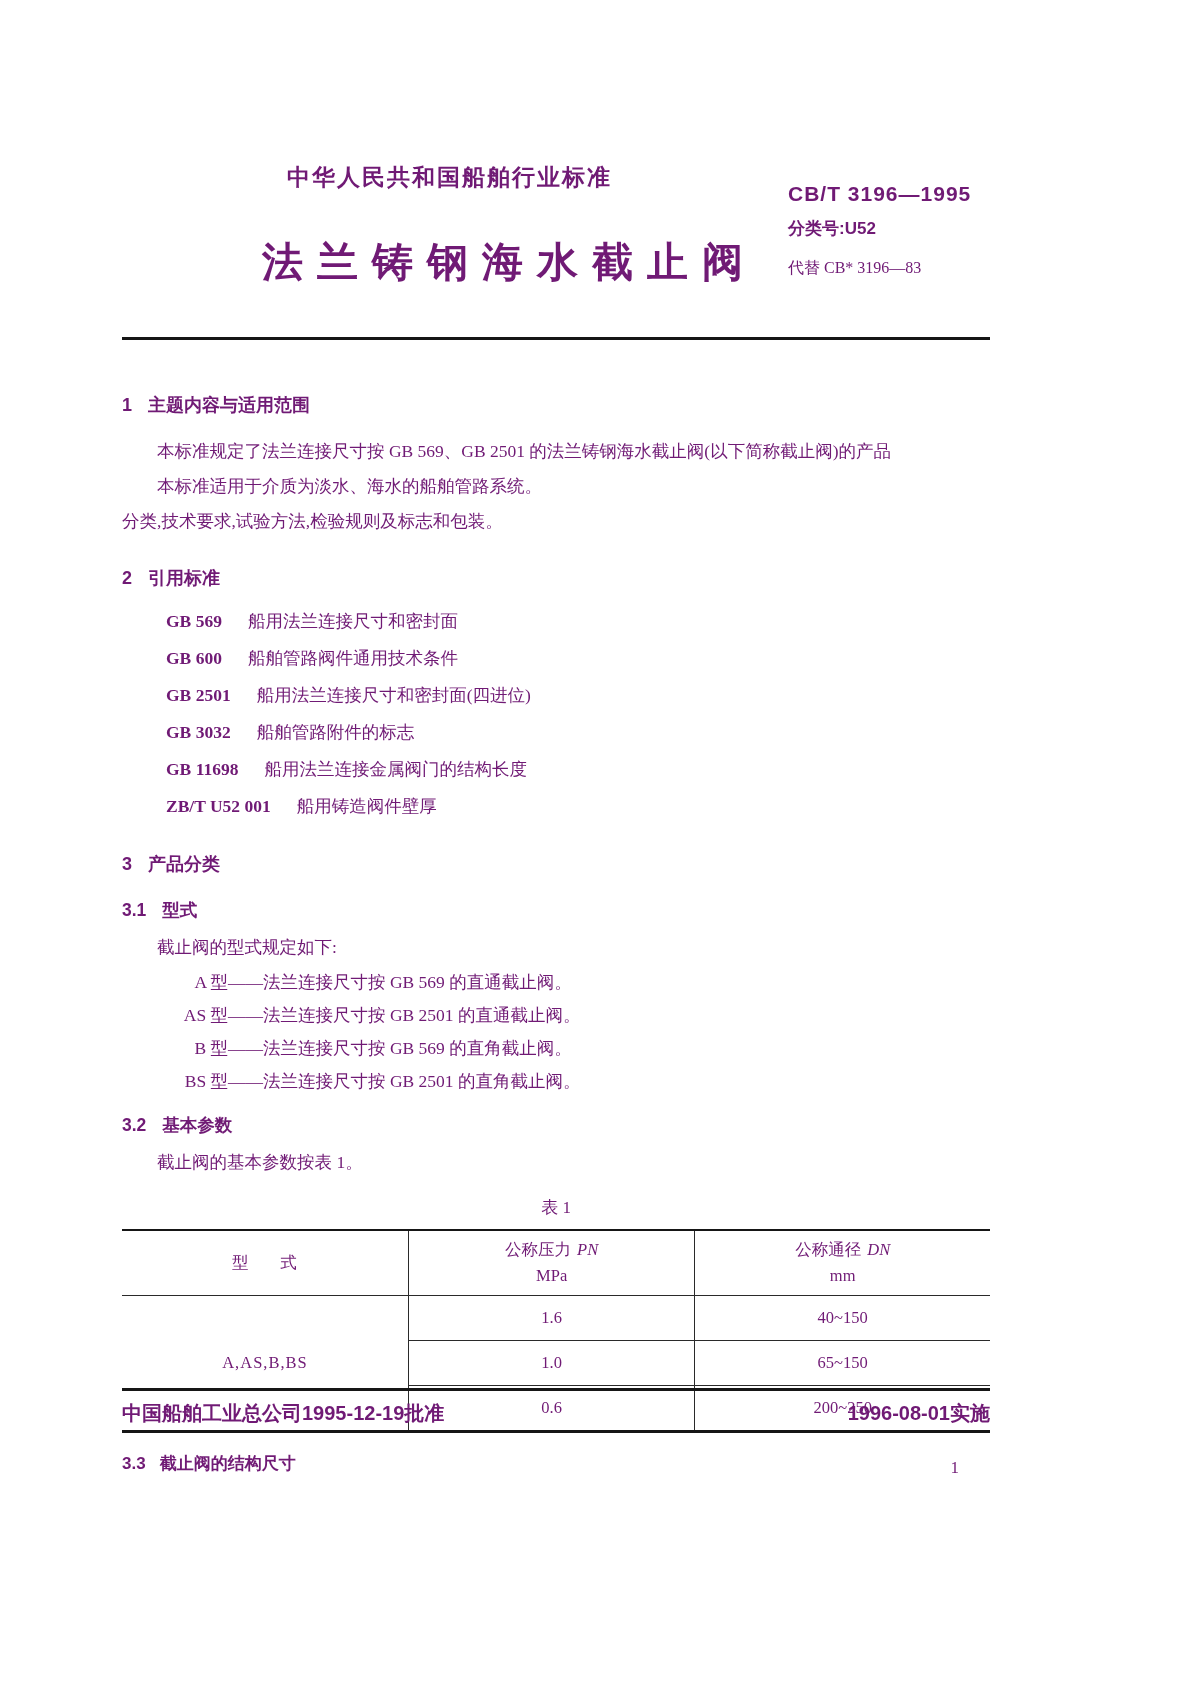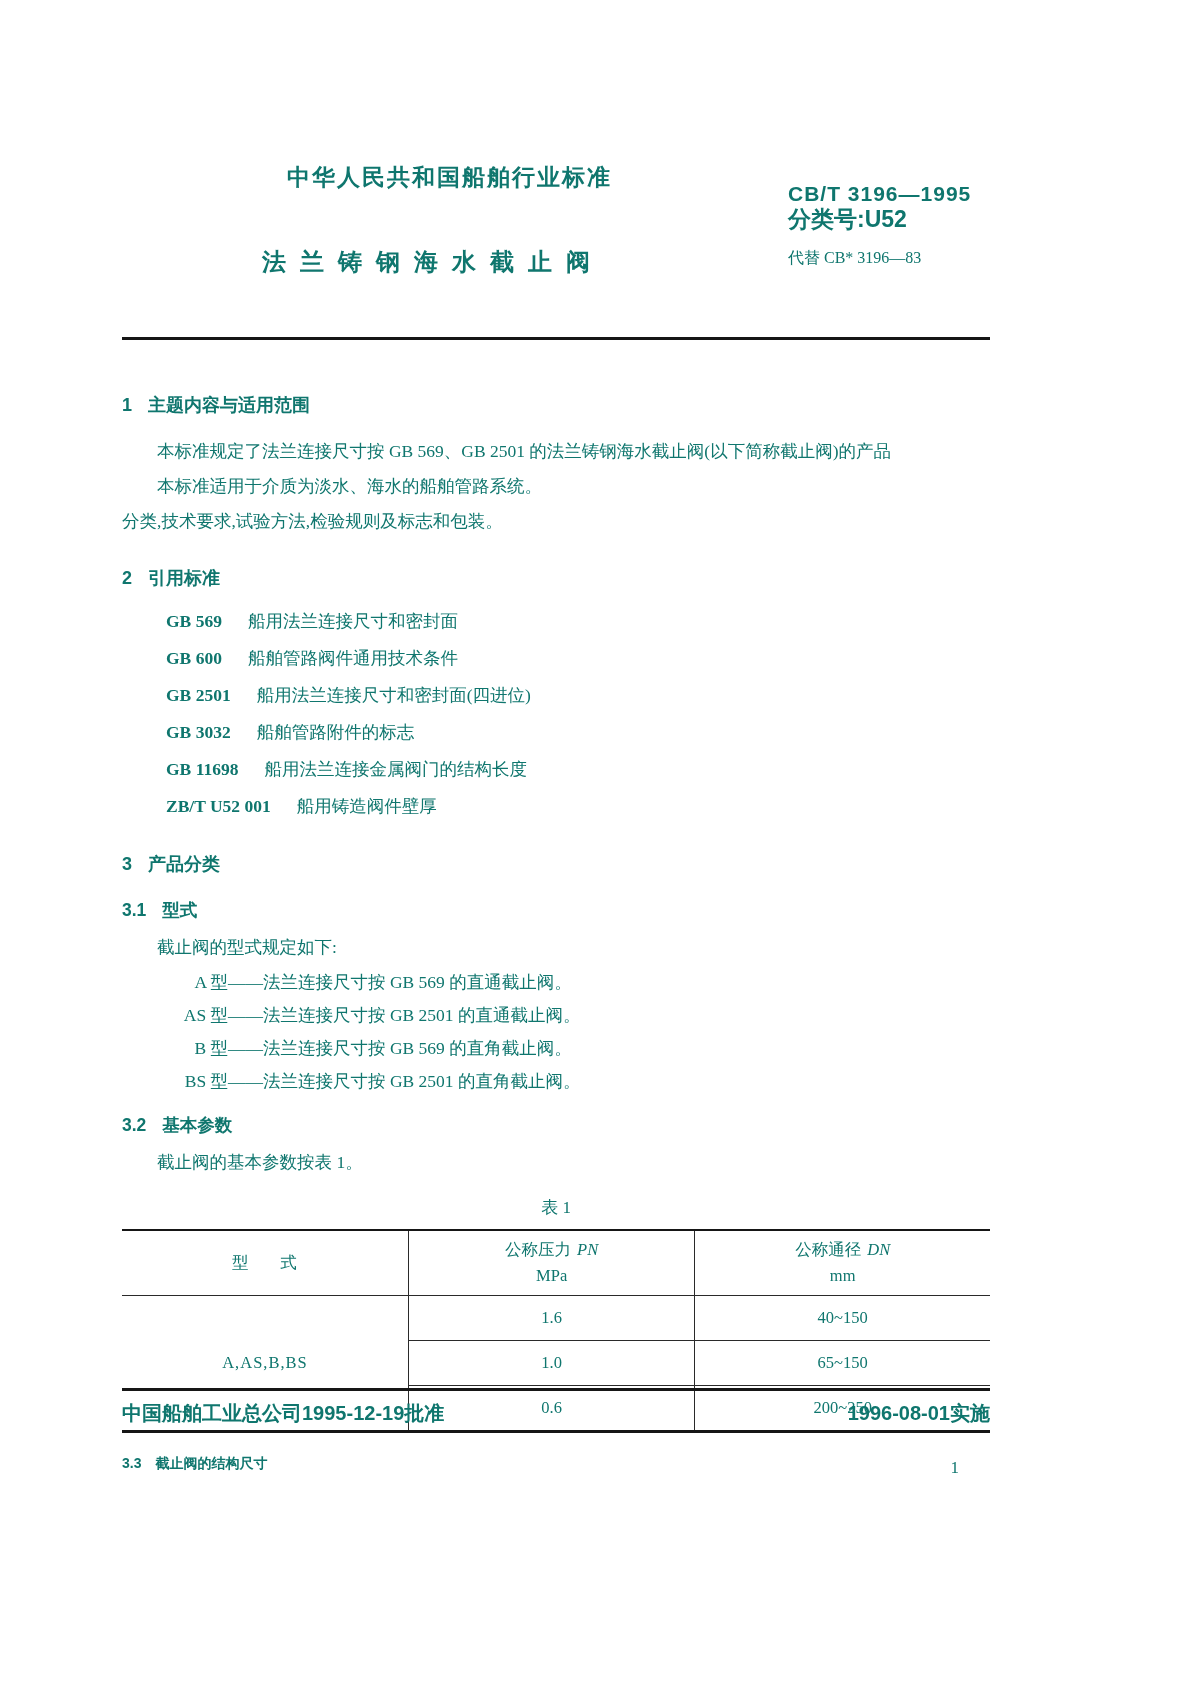--- a/index.html
+++ b/index.html
@@ -1,20 +1,20 @@
 <!DOCTYPE html>
 <html><head>
 <meta charset="utf-8">
 <style>
   html, body { margin: 0; padding: 0; background: #ffffff; }
   .page {
     width: 1191px; height: 1684px;
     position: relative;
     background: #fff;
-    color: #0f766e;
+    color: #701a75;
     font-family: "Liberation Serif", "DejaVu Serif", serif;
     padding: 150px 201px 0 122px;
     box-sizing: border-box;
     overflow: hidden;
   }
   .sans { font-family: "Liberation Sans", "DejaVu Sans", sans-serif; }
 
   
   .doc-header {
     position: relative;
@@ -28,46 +28,46 @@
     font-family: "Liberation Sans", "DejaVu Sans", sans-serif;
     font-weight: bold;
     font-size: 23px;
     letter-spacing: 2px;
     line-height: 30px;
   }
   .doc-title {
     margin: 48px 0 0 140px;
     font-family: "Liberation Sans", "DejaVu Sans", sans-serif;
     font-weight: bold;
-    font-size: 24px;
+    font-size: 41px;
     letter-spacing: 14px;
     line-height: 44px;
   }
   .hdr-right { position: absolute; left: 666px; top: 30px; }
   .std-no {
     font-family: "Liberation Sans", "DejaVu Sans", sans-serif;
     font-weight: bold; font-size: 21px; line-height: 27px; letter-spacing: 1px;
   }
   .class-no {
     font-family: "Liberation Sans", "DejaVu Sans", sans-serif;
-    font-weight: bold; font-size: 23px; line-height: 24px;
+    font-weight: bold; font-size: 17px; line-height: 24px; margin-top: 10px;
   }
   .supersedes { margin-top: 16px; font-size: 16px; line-height: 22px; }
 
   
   .clause-heading {
     font-family: "Liberation Sans", "DejaVu Sans", sans-serif;
     font-weight: bold;
     margin: 0;
     line-height: 26px;
   }
   .clause-heading .c-num { display: inline-block; margin-right: 16px; }
   .lv1 { font-size: 18px; margin-top: 52px; }
   .lv2 { font-size: 17.5px; margin-top: 20px; }
-  .lv3-line { margin-top: 10px; font-size: 14px; line-height: 33px; }
+  .lv3-line { margin-top: 10px; font-size: 17px; line-height: 33px; }
   .lv3-line .c-num {
     font-family: "Liberation Sans", "DejaVu Sans", sans-serif;
     font-weight: bold; margin-right: 14px;
   }
 
   
   .body-line { margin: 0; font-size: 17.5px; line-height: 35px; }
   .first-para { margin-top: 16px; }
   .indent { text-indent: 2em; }
 

